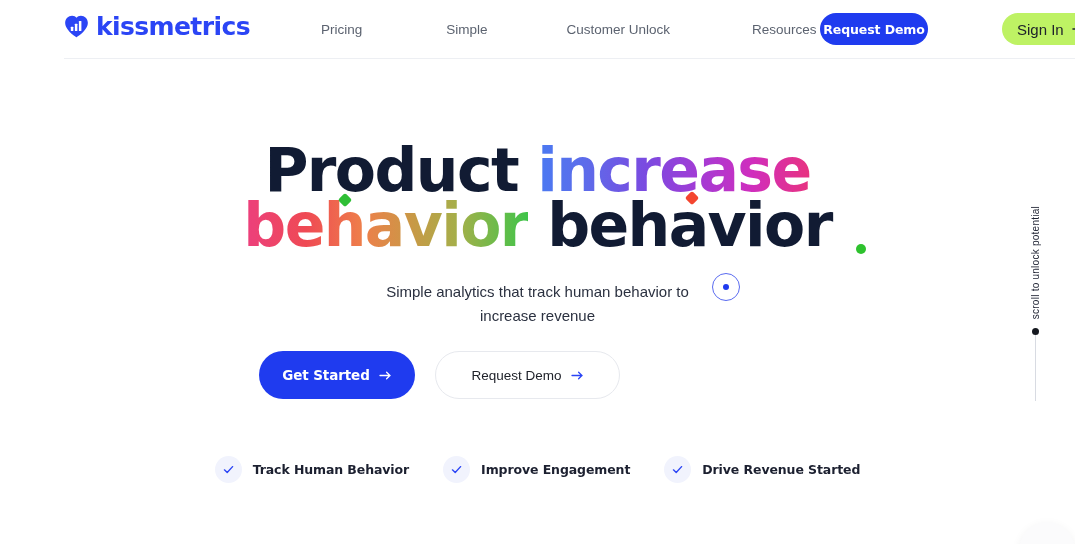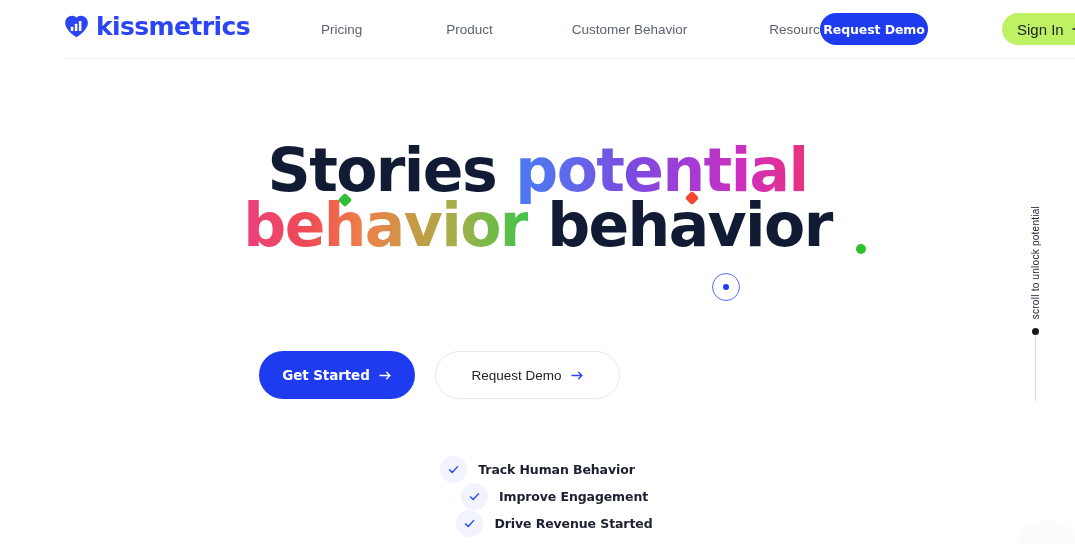--- a/index.html
+++ b/index.html
@@ -110,21 +110,21 @@
     width: 185px; height: 48px; border-radius: 24px;
     background: #ffffff; color: #20232b; border: 1px solid #e7e9ee;
     font-size: 13.5px;
     display: flex; align-items: center; justify-content: center; gap: 9px;
     cursor: pointer;
   }
   .arrow { width: 13px; height: 11px; display:block; }
 
   .features {
     position: absolute; left: 0; top: 456px; width: 1075px;
-    display: flex; justify-content: center; align-items: center; flex-direction: column;
+    display: flex; justify-content: center; align-items: center;
   }
   .feature { display: flex; align-items: center; gap: 11px; }
   .feature + .feature { margin-left: 34px; align-items: center; }
   .check-circle {
     width: 27px; height: 27px; border-radius: 50%;
     background: #f1f3fd; display: flex; align-items: center; justify-content: center;
     flex: none;
   }
   .check-icon { width: 13px; height: 13px; display:block; }
   .feature-label {
@@ -194,50 +194,54 @@
         <rect x="7.1" y="13.3" width="2.6" height="4.4" rx="0.6" fill="#ffffff"></rect>
         <rect x="11.3" y="10.1" width="2.6" height="7.6" rx="0.6" fill="#ffffff"></rect>
         <rect x="15.5" y="7.2" width="2.6" height="10.5" rx="0.6" fill="#ffffff"></rect>
       </svg>
       <span class="logo-text">kissmetrics</span>
     </div>
 
     <nav class="nav">
       <a href="#">Pricing</a>
       <span class="sp1"></span>
-      <a href="#">Product</a>
+      <a href="#">Simple</a>
       <span class="sp2"></span>
-      <a href="#">Customer Behavior</a>
+      <a href="#">Customer Unlock</a>
       <span class="sp3"></span>
       <a href="#">Resources</a>
     </nav>
 
     <button class="btn-demo-top">Request Demo</button>
 
     <button class="btn-signin">
       <span>Sign In</span>
       <svg class="signin-icon" viewBox="0 0 14 14">
         <path d="M6.5 3.2h4.2v7.6H6.5" fill="none" stroke="#20232b" stroke-width="1.5" stroke-linecap="round" stroke-linejoin="round"></path>
         <path d="M2.2 7h5.6M5.8 4.6 8.2 7l-2.4 2.4" fill="none" stroke="#20232b" stroke-width="1.5" stroke-linecap="round" stroke-linejoin="round"></path>
       </svg>
     </button>
   </div>
 
   <div class="hero">
 
     <h1 class="headline">
-      <span class="hl-line"><span class="hl-dark">Stories</span> <span class="grad-unlimited">potential</span></span>
+      <span class="hl-line"><span class="hl-dark">Product</span> <span class="grad-unlimited">increase</span></span>
       <span class="hl-line"><span class="grad-revenue">behavior</span> <span class="hl-dark">behavior</span></span>
     </h1>
 
     <div class="diamond-green"></div>
     <div class="diamond-red"></div>
     <div class="dot-green-lg"></div>
     <div class="pentagon-orange"></div>
 
+    <p class="subtitle">
+      <span>Simple analytics that track human behavior to</span>
+      <span class="sub-l2">increase revenue</span>
+    </p>
 
     <div class="orbit-badge">
       <span class="orbit-dot"></span>
     </div>
 
     <div class="cta-row">
       <button class="btn-primary">
         <span>Get Started</span>
         <svg class="arrow" viewBox="0 0 14 12">
           <path d="M1 6h11M8.2 2.4 11.8 6l-3.6 3.6" fill="none" stroke="#ffffff" stroke-width="1.4" stroke-linecap="round" stroke-linejoin="round"></path>

